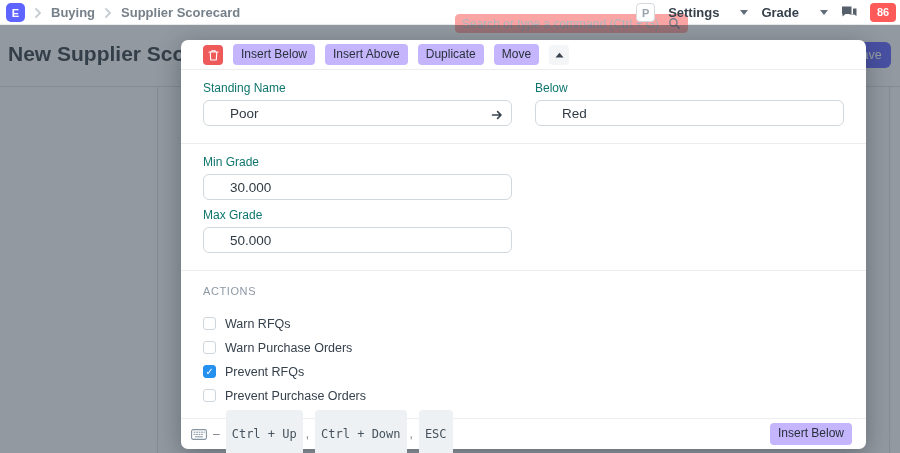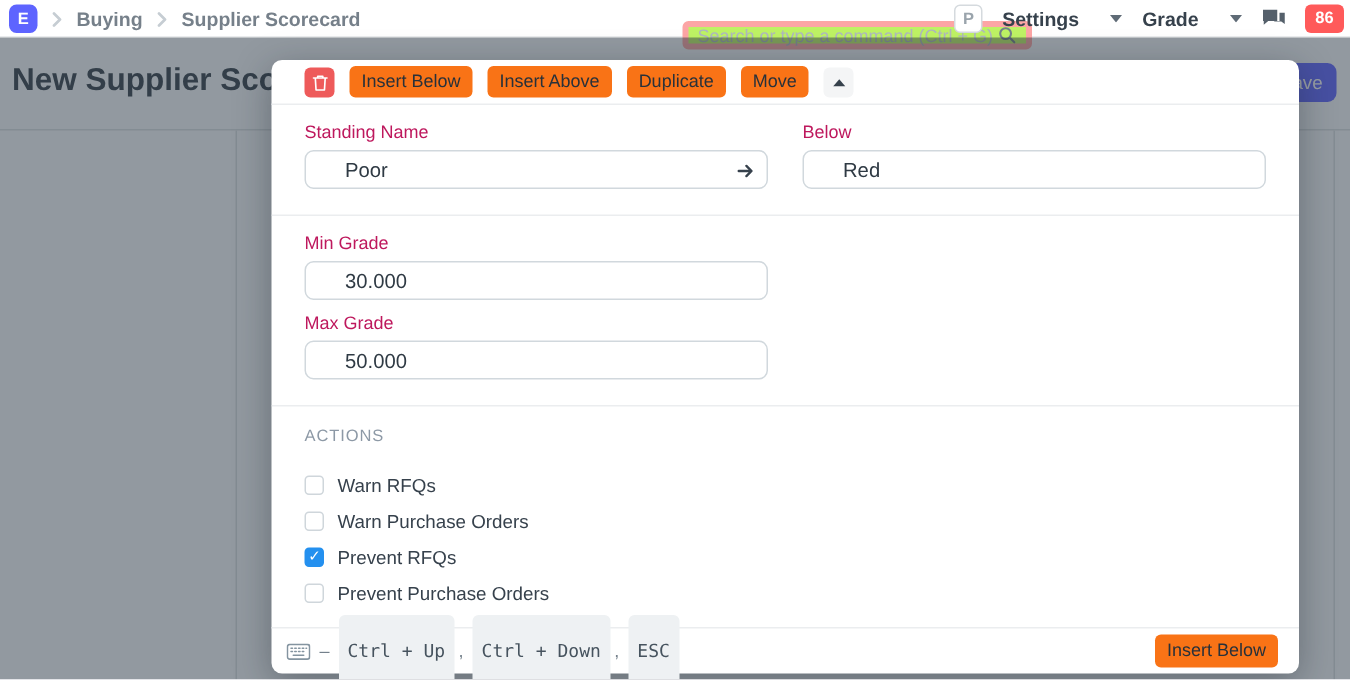--- a/index.html
+++ b/index.html
@@ -6,21 +6,21 @@
   html,body { background:#e8eaed; }
   body { font-family:"Liberation Sans","DejaVu Sans",sans-serif; }
   .app { position:relative; width:900px; height:453px; background:#f5f7fa; overflow:hidden; }
 
   
   .navbar { position:absolute; top:0; left:0; right:0; height:25px; background:#fff; border-bottom:1px solid #e9ebed; z-index:1; }
   .nav-left { position:absolute; left:6px; top:0; height:25px; display:flex; align-items:center; gap:9px; }
   .logo { width:19px; height:19px; border-radius:5px; background:#5e64ff; color:#fff; font-size:11px; font-weight:bold; display:flex; align-items:center; justify-content:center; cursor:pointer; }
   .crumb { font-size:13px; font-weight:600; color:#76808a; cursor:pointer; white-space:nowrap; }
   .crumb-chev { display:flex; align-items:center; }
-  .search-box { position:absolute; left:455px; top:14px; width:233px; height:19px; border:4px solid #fca5a5; border-radius:4px; background:#bef264; display:flex; align-items:center; padding:0 6px; }
+  .search-box { position:absolute; left:455px; top:14px; width:233px; height:19px; border:1px solid #fca5a5; border-radius:4px; background:#fca5a5; display:flex; align-items:center; padding:0 6px; }
   .search-box input { flex:1; border:none; outline:none; font-size:12px; color:#36414c; font-family:inherit; background:transparent; }
   .search-box input::placeholder { color:#aeb7be; }
   .nav-right { position:absolute; right:4px; top:3px; height:19px; display:flex; align-items:center; gap:13px; }
   .avatar { width:19px; height:19px; border:1px solid #d5dade; border-radius:4px; color:#9aa4ac; font-size:11px; font-weight:bold; display:flex; align-items:center; justify-content:center; cursor:pointer; background:#fff; }
   .nav-link { display:flex; align-items:center; gap:21px; font-size:13px; font-weight:600; color:#36414c; cursor:pointer; }
   .badge { min-width:26px; height:19px; line-height:19px; text-align:center; background:#ff5a5a; color:#fff; font-size:11px; font-weight:bold; border-radius:4px; padding:0 4px; cursor:pointer; }
   .chat-ic { cursor:pointer; display:flex; align-items:center; }
 
   
   .page-title { position:absolute; left:8px; top:42px; font-size:21px; font-weight:600; color:#36414c; white-space:nowrap; z-index:0; }
@@ -30,29 +30,29 @@
   .vline-b { position:absolute; left:889px; top:87px; bottom:0; width:1px; background:#d7dce0; }
 
   
   .overlay { position:absolute; left:0; right:0; top:25px; bottom:0; background:rgba(48,60,70,0.5); z-index:5; }
 
   
   .modal { position:absolute; left:181px; top:40px; width:685px; height:409px; background:#fff; border-radius:7px; box-shadow:0 6px 24px rgba(20,28,36,0.35); z-index:10; display:flex; flex-direction:column; }
   .modal-header { flex:none; height:30px; display:flex; align-items:center; padding:0 14px 0 22px; border-bottom:1px solid #ebedef; }
   .modal-title { flex:1; font-size:14px; font-weight:600; color:#1f272e; }
   .header-actions { display:flex; align-items:center; gap:10px; }
-  .chip { background:#f97316; border:none; border-radius:4px; padding:4px 8px; font-size:12px; color:#28313a; font-family:inherit; cursor:pointer; line-height:1.1; white-space:nowrap; }
+  .chip { background:#c4b5fd; border:none; border-radius:4px; padding:4px 8px; font-size:12px; color:#28313a; font-family:inherit; cursor:pointer; line-height:1.1; white-space:nowrap; }
   .icon-btn { width:20px; height:20px; border:none; border-radius:4px; display:flex; align-items:center; justify-content:center; cursor:pointer; }
   .trash-btn { background:#ee5a5a; }
   .collapse-btn { background:#f4f5f6; }
 
   .modal-body { flex:1; padding:0 22px; overflow:hidden; }
   .grid-2 { display:flex; gap:23px; }
   .col { flex:1; min-width:0; }
-  .field-label { font-size:12px; color:#be185d; margin:11px 0 5px; }
+  .field-label { font-size:12px; color:#0f766e; margin:11px 0 5px; }
   .input-wrap { position:relative; }
   .tinput { display:block; width:100%; height:26px; border:1px solid #d1d8dd; border-radius:6px; background:#fff; padding:0 26px; font-size:13.5px; color:#2f3a44; font-family:inherit; outline:none; }
   .tinput.has-arrow { padding-right:26px; }
   .link-arrow { position:absolute; right:9px; top:7px; pointer-events:none; }
   .half { width:calc(50% - 11.5px); }
   .section-divider { height:1px; background:#ebedef; margin:17px -22px 0; }
   .section-heading { margin-top:14px; font-size:11px; letter-spacing:0.6px; color:#8d99a6; text-transform:uppercase; }
   .cb-list { margin-top:20px; }
   .cb-row { display:flex; align-items:center; gap:9px; height:13px; margin-bottom:11px; cursor:pointer; }
   .cb { width:13px; height:13px; border:1px solid #cfd6db; border-radius:3px; background:#fff; flex:none; position:relative; }

